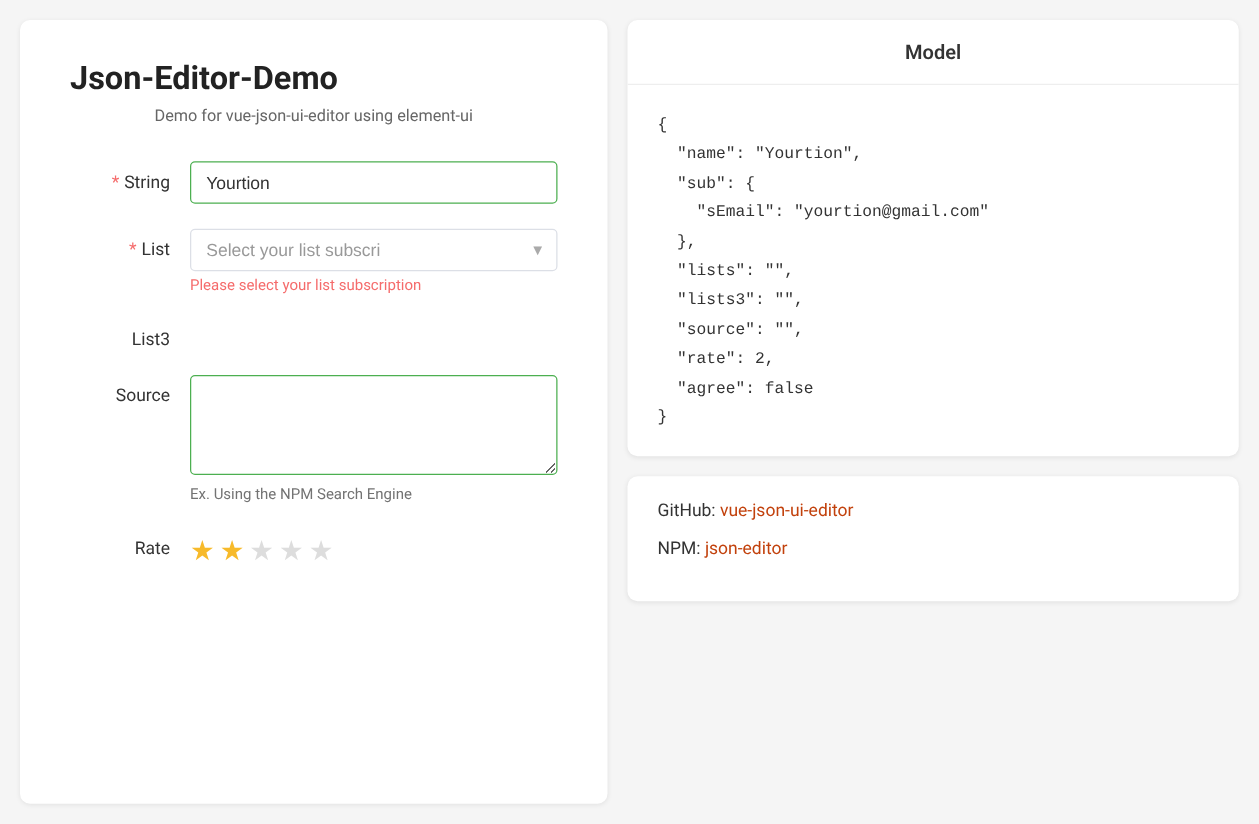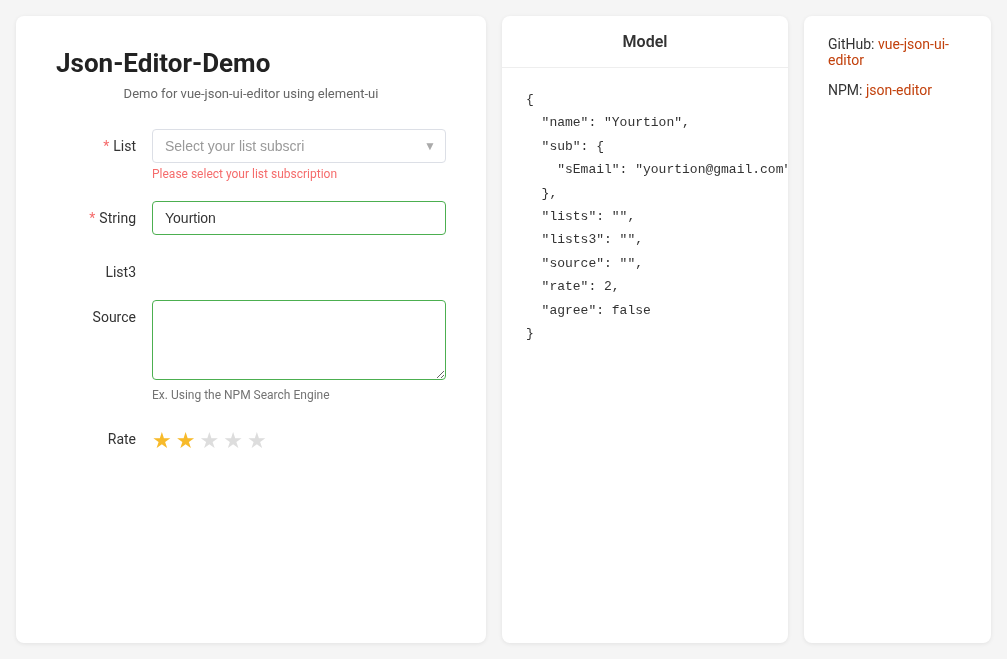--- a/index.html
+++ b/index.html
@@ -230,21 +230,21 @@
       border-radius: 4px;
       font-size: 14px;
       cursor: pointer;
       font-weight: 500;
     }
 
     
     .right-panel {
       flex: 1;
       display: flex;
-      flex-direction: row;
+      flex-direction: column;
       gap: 16px;
     }
 
     .card {
       background: #fff;
       border-radius: 8px;
       box-shadow: 0 1px 4px rgba(0,0,0,0.08);
       overflow: hidden;
     }
 
@@ -279,43 +279,43 @@
       color: #c2410c;
       text-decoration: none;
     }
   </style>
 </head>
 <body>
 
 <div class="left-panel">
   <h1 class="app-title">Json-Editor-Demo</h1>
   <p class="app-subtitle">Demo for vue-json-ui-editor using element-ui</p>
+
+  <div class="form-row">
+    <div class="form-label">
+      <span class="required-star">*</span><span>String</span>
+    </div>
+    <div class="form-control-wrap">
+      <input type="text" class="text-input" value="Yourtion" style="">
+    </div>
+  </div>
 
   <div class="form-row">
     <div class="form-label">
       <span class="required-star">*</span><span>List</span>
     </div>
     <div class="form-control-wrap">
       <div class="select-wrap">
         <select class="select-box">
           <option value="" disabled="" selected="">Select your list subscri</option>
           <option value="option1">Option 1</option>
         </select>
         <span class="select-arrow">▼</span>
       </div>
       <div class="error-msg">Please select your list subscription</div>
-    </div>
-  </div>
-
-  <div class="form-row">
-    <div class="form-label">
-      <span class="required-star">*</span><span>String</span>
-    </div>
-    <div class="form-control-wrap">
-      <input type="text" class="text-input" value="Yourtion" style="">
     </div>
   </div>
 
   <div class="form-row">
     <div class="form-label">List3</div>
   </div>
 
   <div class="form-row">
     <div class="form-label">Source</div>
     <div class="form-control-wrap">

